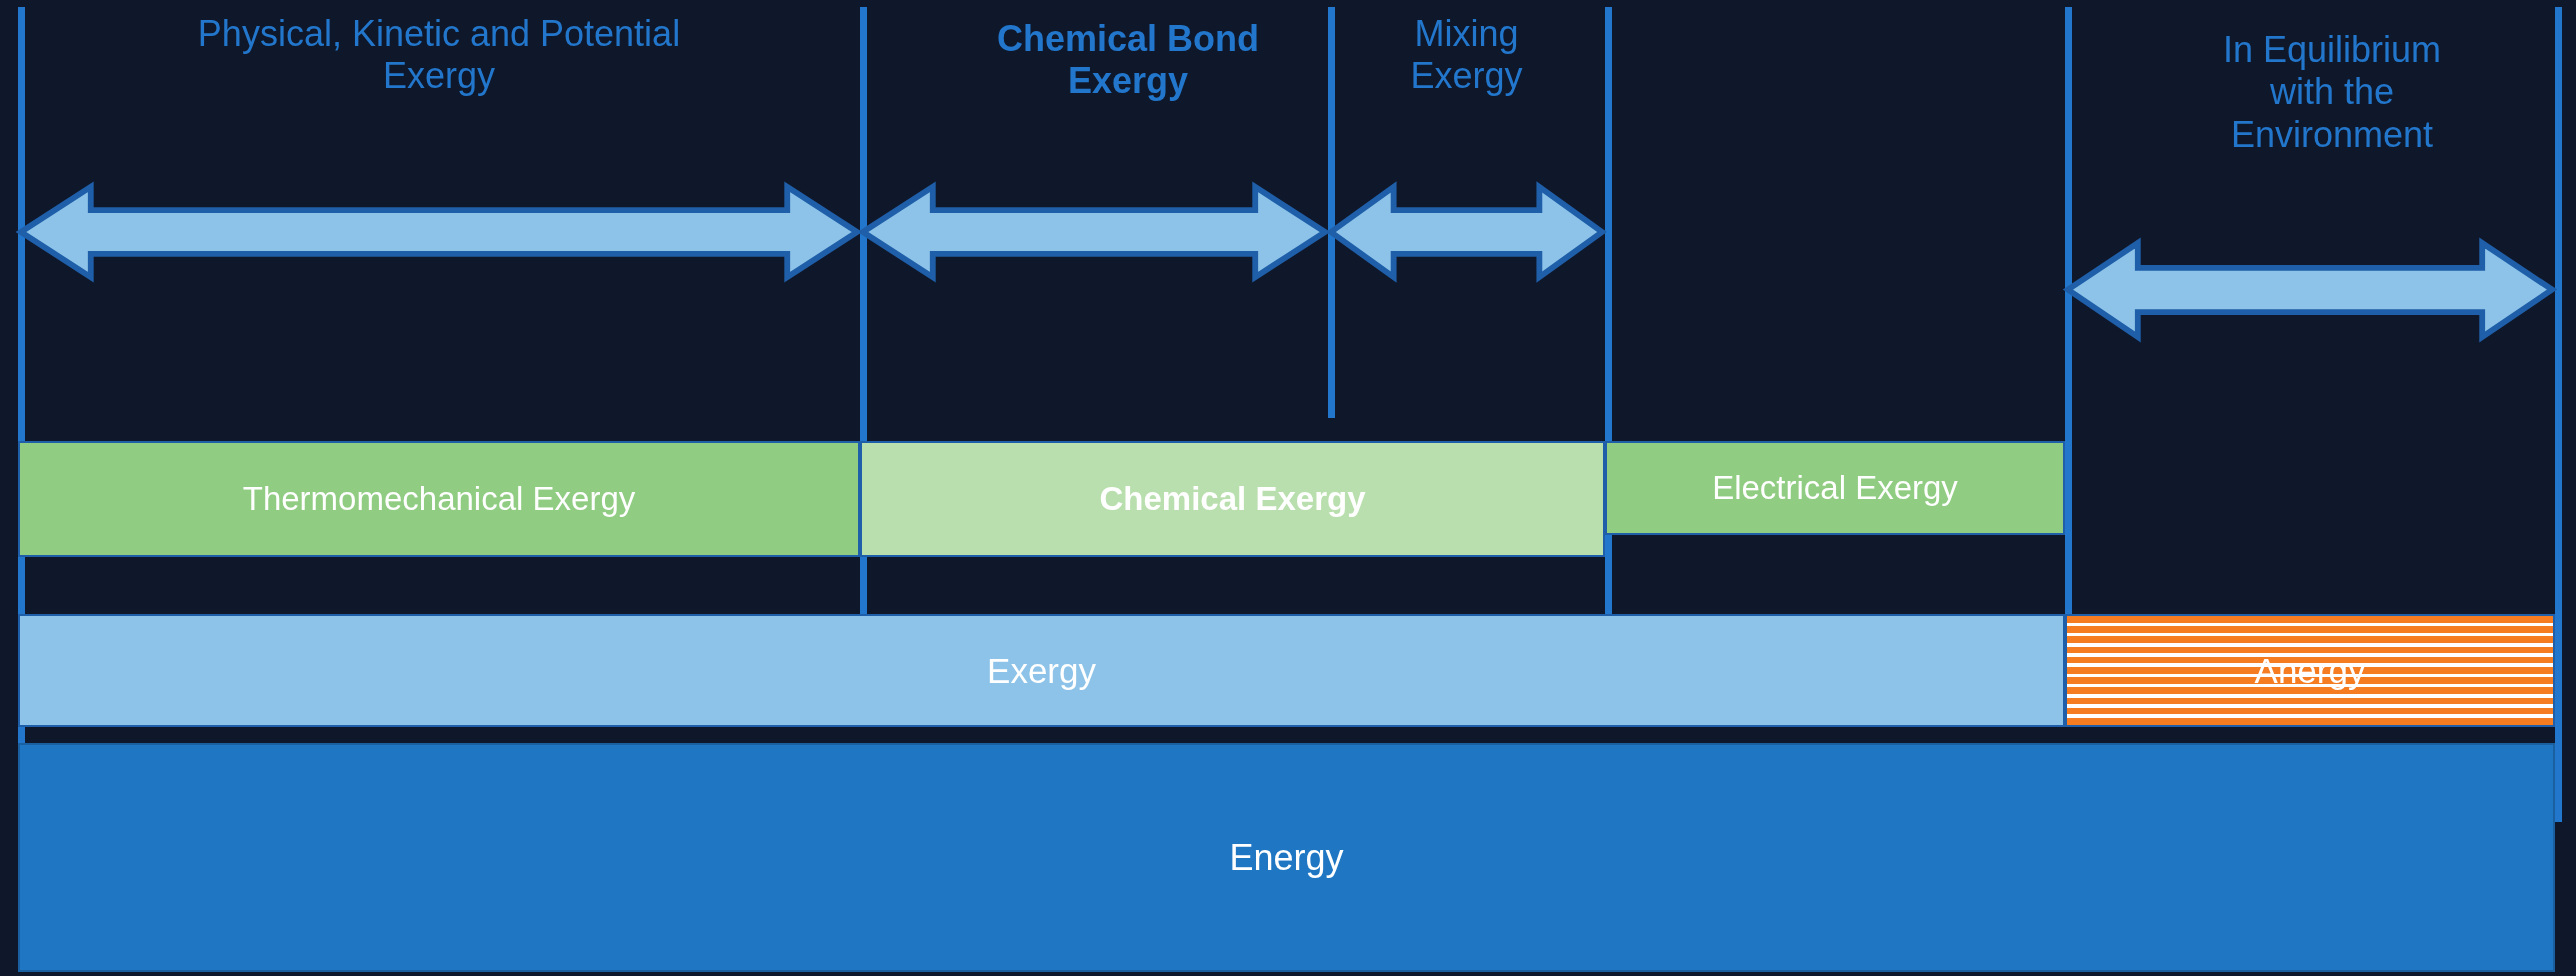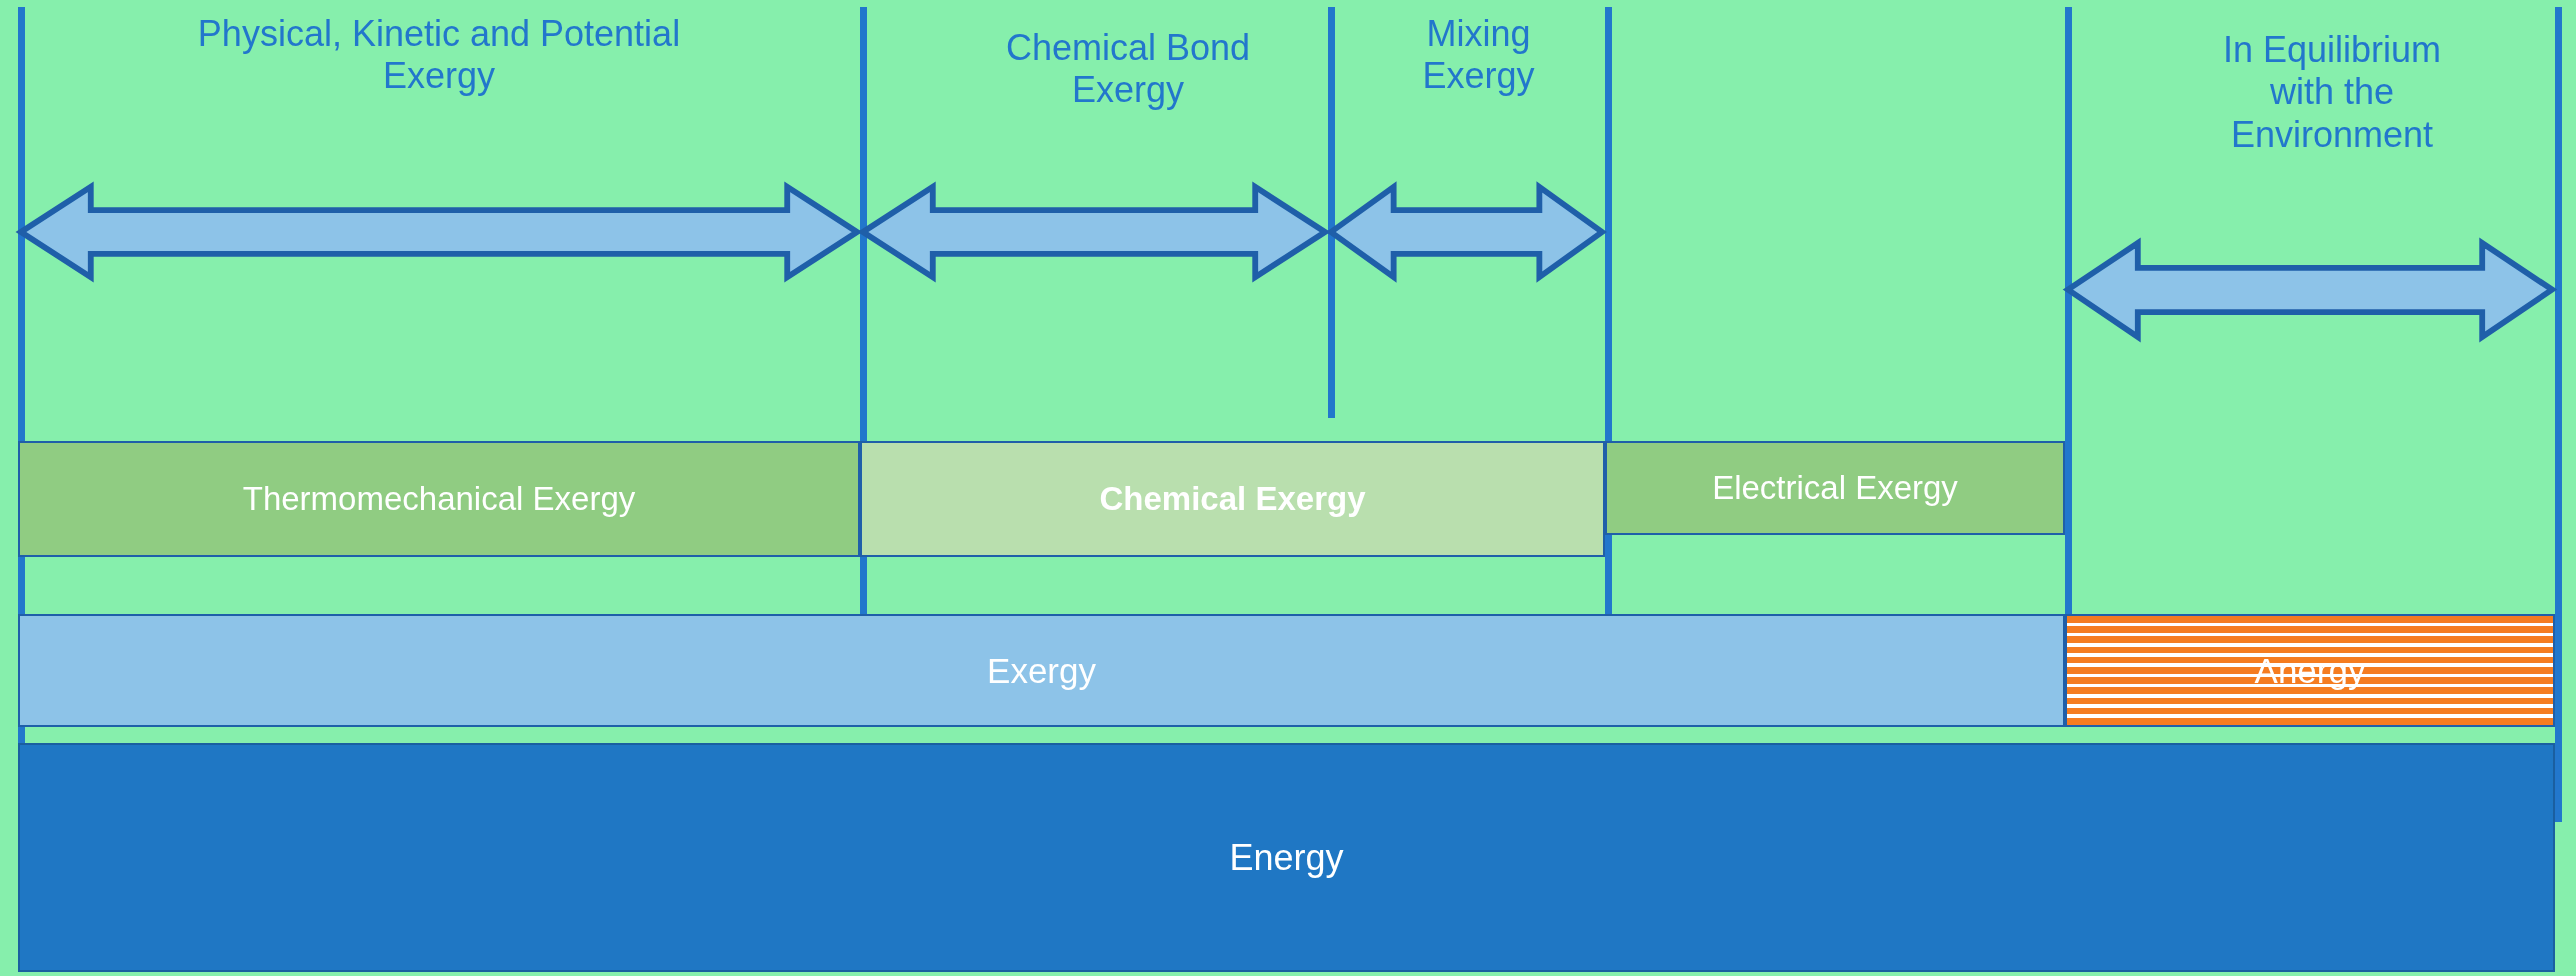--- a/index.html
+++ b/index.html
@@ -1,20 +1,20 @@
 <!DOCTYPE html>
 <html style="font-size:11.6px"><head>
 <meta charset="utf-8">
 <style>
   html,body{margin:0;padding:0;background:#ffffff;}
   body{font-family:"Liberation Sans",sans-serif;}
   #stage{
     position:relative;
     width:2576px;height:977px;
-    background:#86efac;
+    background:#0f172a;
     overflow:hidden;
   }
   .vline{position:absolute;background:#2277CC;width:6.6px;}
   .seg-label{
     position:absolute;
     color:#2277CC;
     text-align:center;
     line-height:1.18;
     font-size:36px;
     font-family:"Liberation Sans",sans-serif;
@@ -59,24 +59,24 @@
   <div class="vline" style="left:18px;  top:7.3px; height:815px;"></div>
   <div class="vline" style="left:860px;top:7.3px; height:608px;"></div>
   <div class="vline" style="left:1328px;top:7.3px; height:411px;"></div>
   <div class="vline" style="left:1605px;top:7.3px; height:608px;"></div>
   <div class="vline" style="left:2065px;top:7.3px; height:608px;"></div>
   <div class="vline" style="left:2555px;top:7.3px; height:815px;"></div>
 
   <div class="seg-label" style="left:18px; top:13px; width:842px;">Physical, Kinetic and Potential
 Exergy</div>
 
-  <div class="seg-label" style="left:860px; top:27px; width:536px;">Chemical Bond
+  <div class="seg-label" style="left:860px; top:18px; width:536px;font-weight:bold;">Chemical Bond
 Exergy</div>
 
-  <div class="seg-label" style="left:1328px; top:13px; width:277px;padding-left:12px;">Mixing
+  <div class="seg-label" style="left:1328px; top:13px; width:277px;">Mixing
 Exergy</div>
 
   <div class="seg-label" style="left:2065px; top:29px; width:534px;">In Equilibrium
 with the
 Environment</div>
 
   <svg class="arrow-svg" style="left:18px; top:181px;" width="842" height="102" viewBox="0 0 1157 140">
     <polygon points="4,70 100,8 100,40 1057,40 1057,8 1153,70 1057,132 1057,100 100,100 100,132" fill="#8DC3E8" stroke="#1F5FA9" stroke-width="8" stroke-linejoin="miter"></polygon>
   </svg>
 

